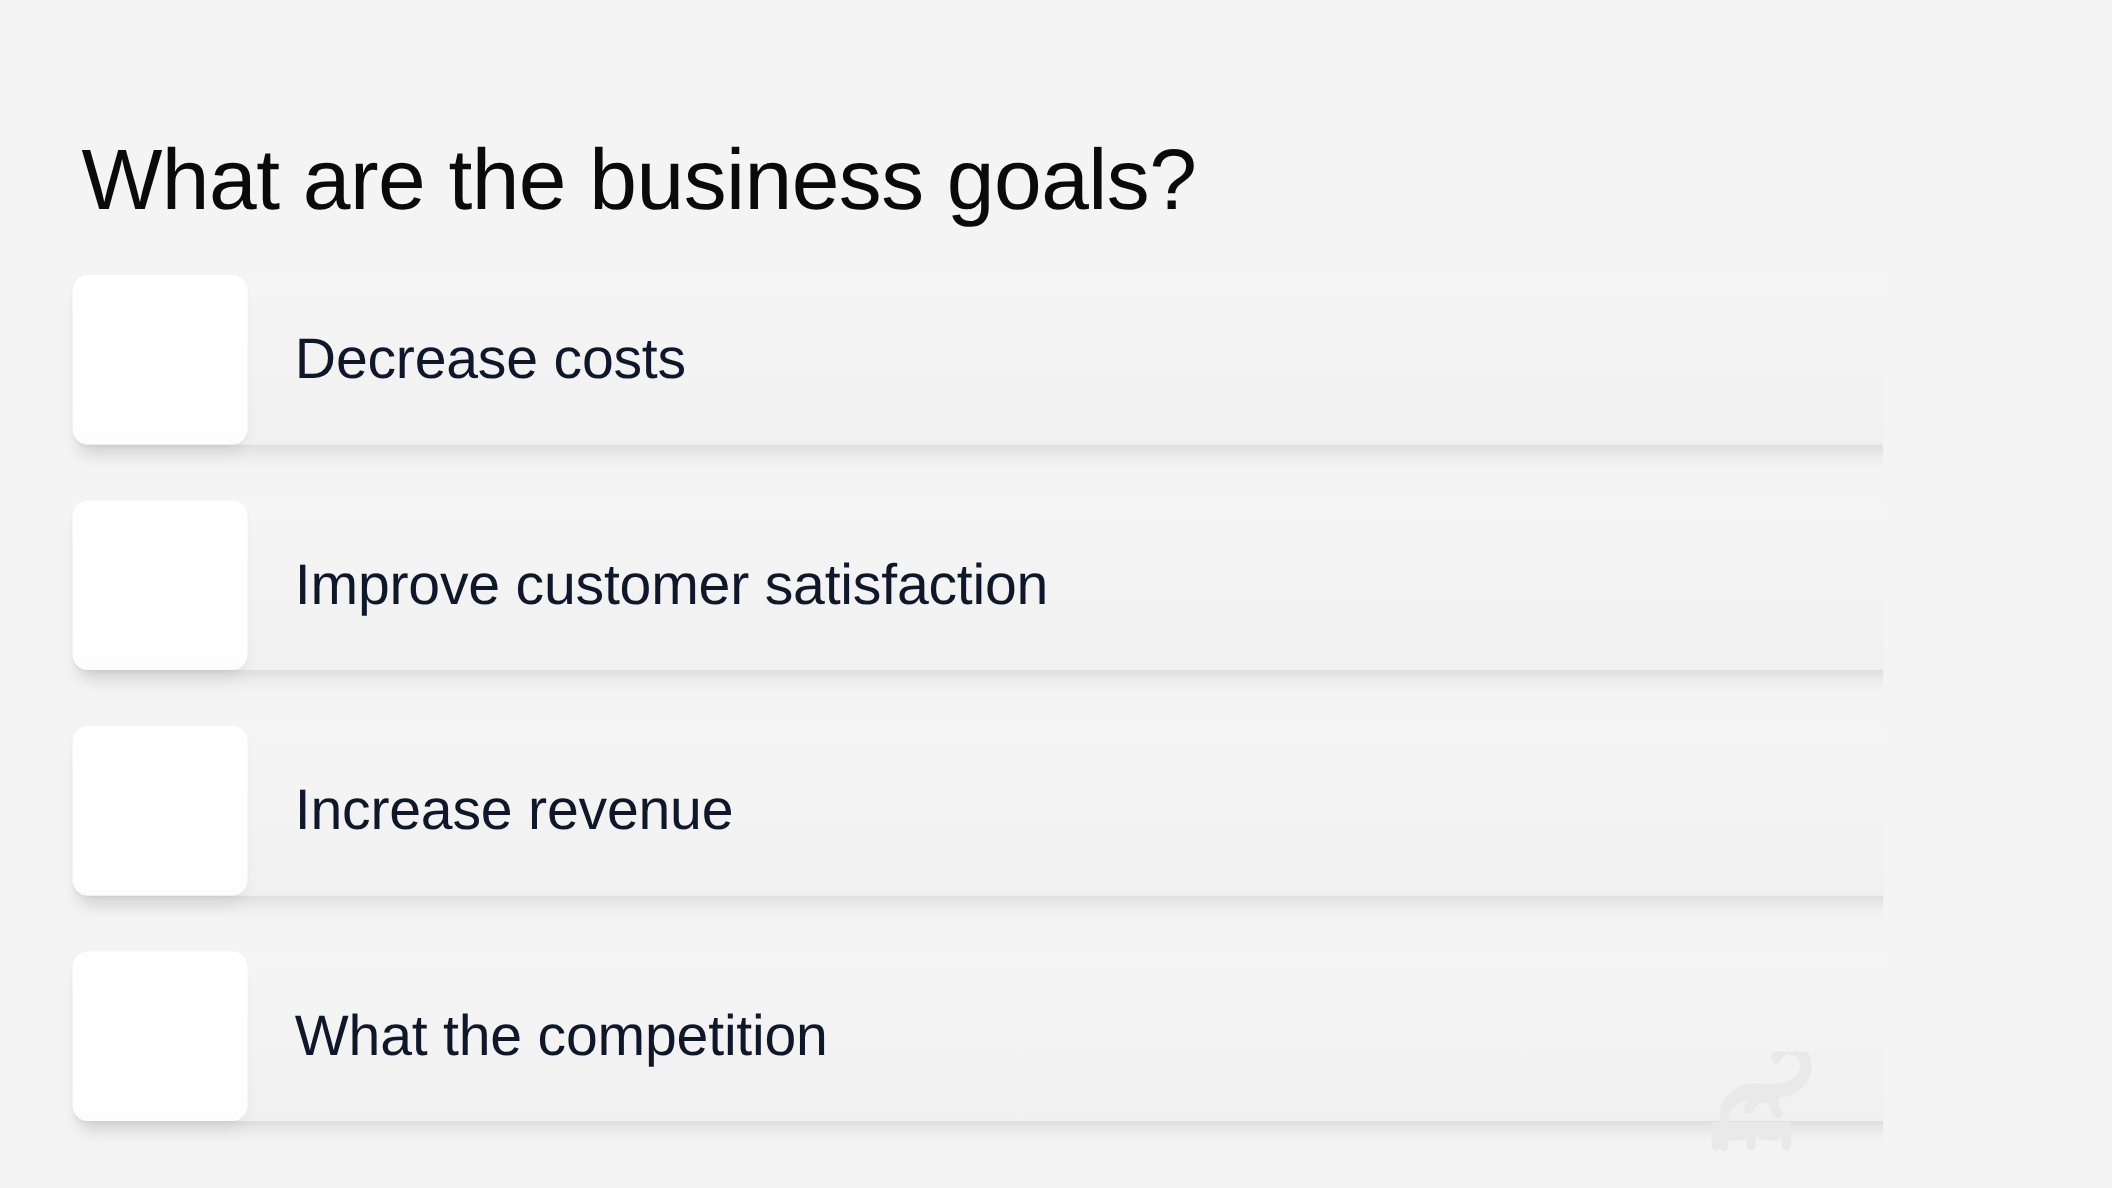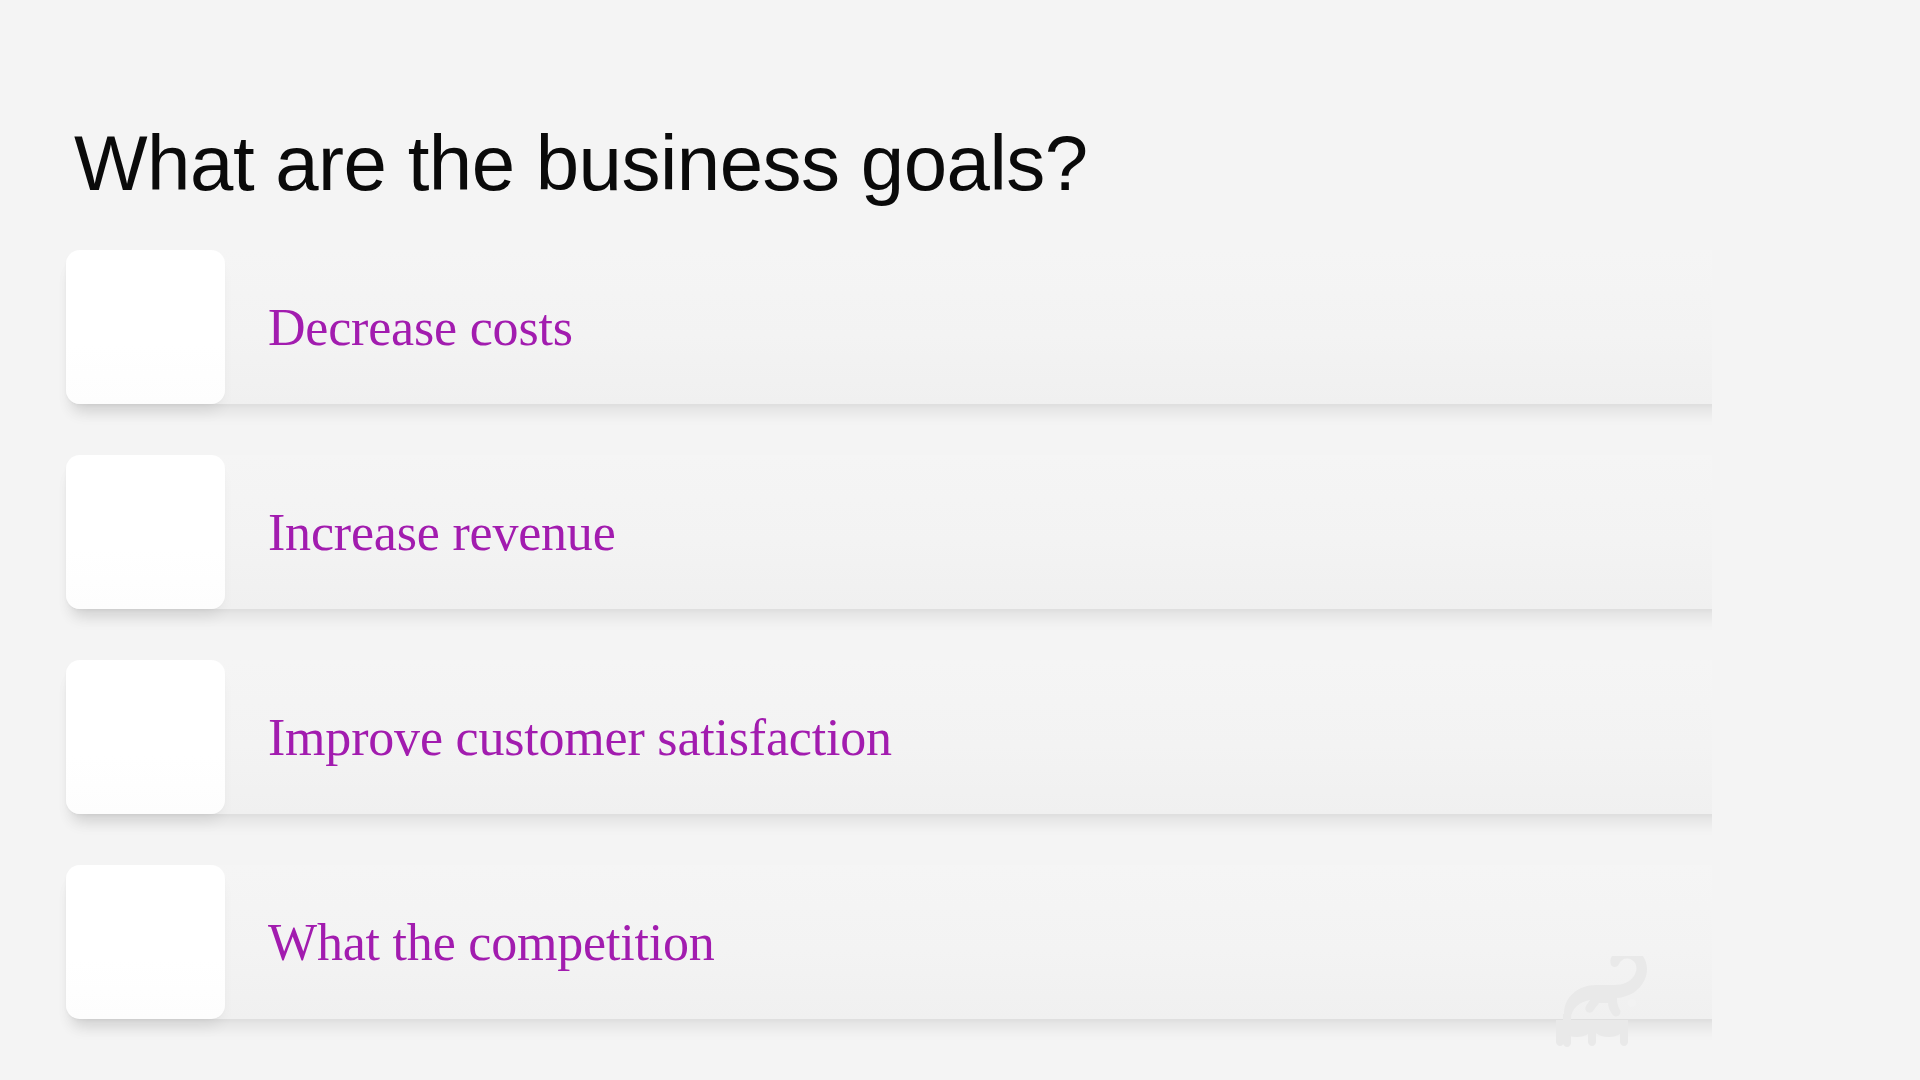--- a/index.html
+++ b/index.html
@@ -83,23 +83,22 @@
   .answer-label {
     position: absolute;
     left: 268px;
     top: 0;
     height: 154px;
     display: flex;
     align-items: center;
     font-size: 52px;
     font-weight: 400;
     letter-spacing: -0.2px;
-    color: #a21caf;
+    color: #0f172a;
     white-space: nowrap;
-    font-family: Liberation Serif, serif;
   }
 
   
   #brand-watermark {
     position: absolute;
     right: 28px;
     bottom: 14px;
     width: 150px;
     height: 110px;
     opacity: 1;
@@ -118,27 +117,27 @@
 
     <div class="answer-row">
       <div class="answer-bar"></div>
       <div class="answer-fill"></div>
       <div class="answer-label">Decrease costs</div>
     </div>
 
     <div class="answer-row">
       <div class="answer-bar"></div>
       <div class="answer-fill"></div>
-      <div class="answer-label">Increase revenue</div>
+      <div class="answer-label">Improve customer satisfaction</div>
     </div>
 
     <div class="answer-row">
       <div class="answer-bar"></div>
       <div class="answer-fill"></div>
-      <div class="answer-label">Improve customer satisfaction</div>
+      <div class="answer-label">Increase revenue</div>
     </div>
 
     <div class="answer-row">
       <div class="answer-bar"></div>
       <div class="answer-fill"></div>
       <div class="answer-label">What the competition</div>
     </div>
 
   </div>
 

